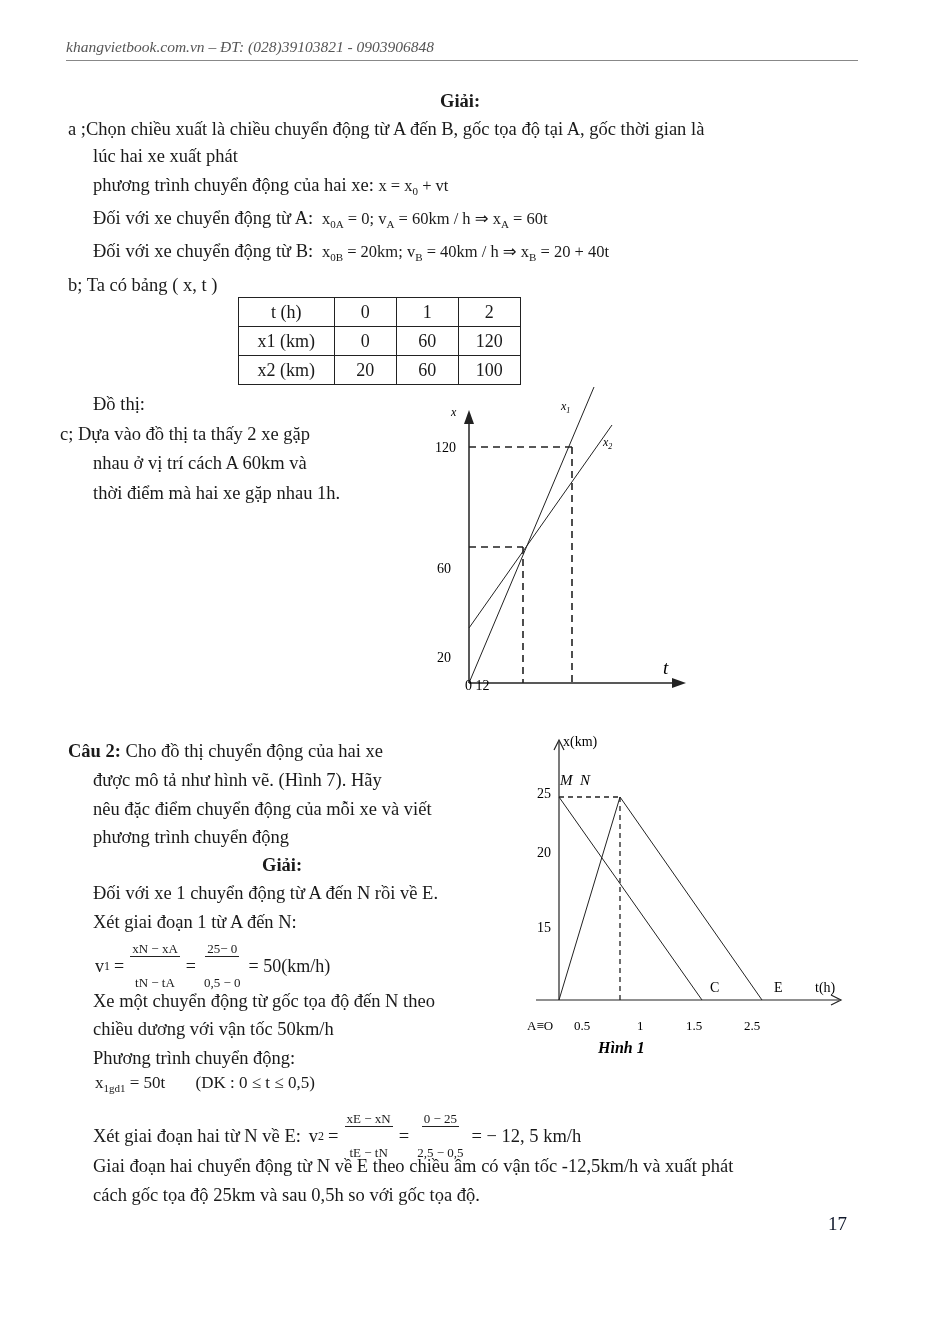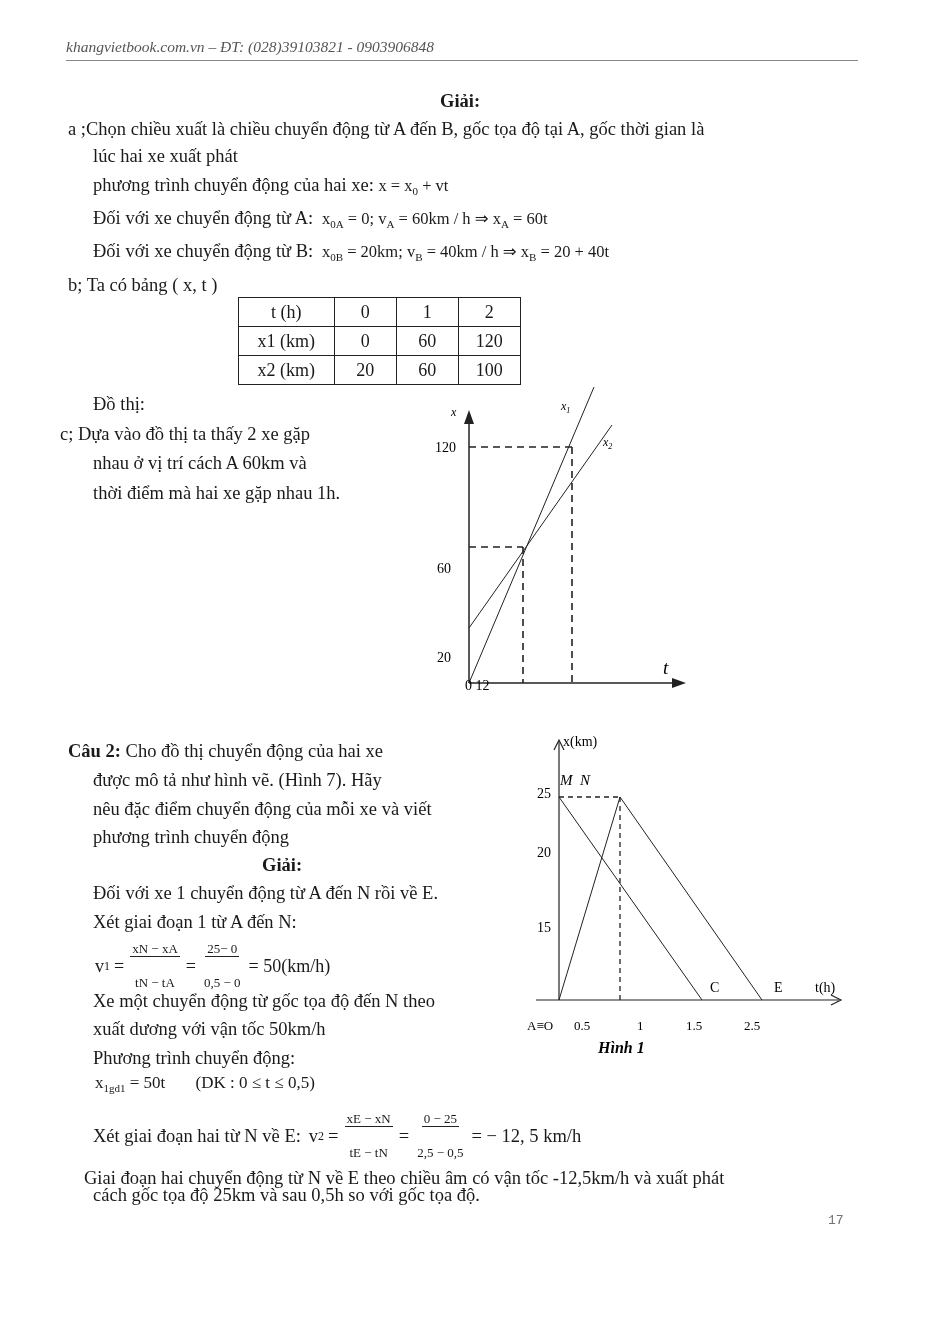--- a/index.html
+++ b/index.html
@@ -12,21 +12,21 @@
   .line { font-size: 18.5px; line-height: 26px; white-space: nowrap; }
   .center-bold { font-weight: bold; }
   .math { font-family: "Liberation Serif", serif; font-size: 16.5px; }
   .math sub { font-size: 11px; }
   table.xt { border-collapse: collapse; font-size: 18px; }
   table.xt td { border: 1px solid #222; text-align: center; height: 28px; padding: 0; }
   .frac { display: inline-flex; flex-direction: column; align-items: center; vertical-align: middle;
           font-size: 13px; line-height: 14px; margin: 0 2px; gap: 19px; }
   .frac .num { border-bottom: 1px solid #222; padding: 0 2px; }
   .frac .den { padding: 0 2px; }
-  .pagenum { left: 828px; top: 1213px; font-size: 13px; color: #737373; font-family: Liberation Mono, monospace; }
+  .pagenum { left: 828px; top: 1213px; font-size: 19px; color: #0f172a; }
   svg text { font-family: "Liberation Serif", serif; }
 </style>
 </head>
 <body>
 
 <div class="abs header">khangvietbook.com.vn – ĐT: (028)39103821 - 0903906848</div>
 <div class="abs header-rule"></div>
 
 <div class="abs line center-bold" style="left:440px; top:88px;">Giải:</div>
 <div class="abs line" style="left:68px; top:116px;">a ;Chọn chiều xuất là chiều chuyển động từ A đến B, gốc tọa độ tại A, gốc thời gian là</div>
@@ -120,21 +120,21 @@
     </span>
   <span style="margin:0 4px">=</span>
   <span class="frac">
       <span class="num">25− 0</span>
       <span class="den">0,5 − 0</span>
     </span>
   <span style="margin-left:4px">= 50(km/h)</span>
 </div>
 
 <div class="abs line" style="left:93px; top:988px;">Xe một chuyển động từ gốc tọa độ đến N theo</div>
-<div class="abs line" style="left:93px; top:1016px;">xuất dương với vận tốc 50km/h</div>
+<div class="abs line" style="left:93px; top:1016px;">chiều dương với vận tốc 50km/h</div>
 <div class="abs line" style="left:93px; top:1045px;">Phương trình chuyển động:</div>
 <div class="abs line" style="left:95px; top:1070px; font-size:17px;">
   <span>x</span><sub style="font-size:11px">1gd1</sub><span> = 50t</span>
   <span style="margin-left:26px">(DK : 0 ≤ t ≤ 0,5)</span>
 </div>
 
 <div class="abs line" style="left:93px; top:1112px; display:flex; align-items:center;">
   <span>Xét giai đoạn hai từ N về E:</span>
   <span style="margin-left:8px">v</span>
     <sub style="font-size:12px">2</sub>
@@ -144,21 +144,21 @@
       <span class="den">tE − tN</span>
     </span>
   <span style="margin:0 4px">=</span>
   <span class="frac">
       <span class="num">0 − 25</span>
       <span class="den">2,5 − 0,5</span>
     </span>
   <span style="margin-left:4px">= − 12, 5 km/h</span>
 </div>
 
-<div class="abs line" style="left:84px; top:1153px;margin-top:12px;">Giai đoạn hai chuyển động từ N về E theo chiều âm có vận tốc -12,5km/h và xuất phát</div>
+<div class="abs line" style="left:93px; top:1153px;">Giai đoạn hai chuyển động từ N về E theo chiều âm có vận tốc -12,5km/h và xuất phát</div>
 <div class="abs line" style="left:93px; top:1182px;">cách gốc tọa độ 25km và sau 0,5h so với gốc tọa độ.</div>
 
 <svg class="abs" style="left:520px; top:728px;" width="340" height="340">
 
   <line x1="39" y1="272" x2="39" y2="14" stroke="#222" stroke-width="1.2"></line>
   <polyline points="34,22 39,12 44,22" fill="none" stroke="#222" stroke-width="1.2"></polyline>
   <line x1="16" y1="272" x2="319" y2="272" stroke="#222" stroke-width="1.2"></line>
   <polyline points="311,267 321,272 311,277" fill="none" stroke="#222" stroke-width="1.2"></polyline>
 
   <line x1="39" y1="69" x2="100" y2="69" stroke="#222" stroke-width="1.3" stroke-dasharray="5,4"></line>

